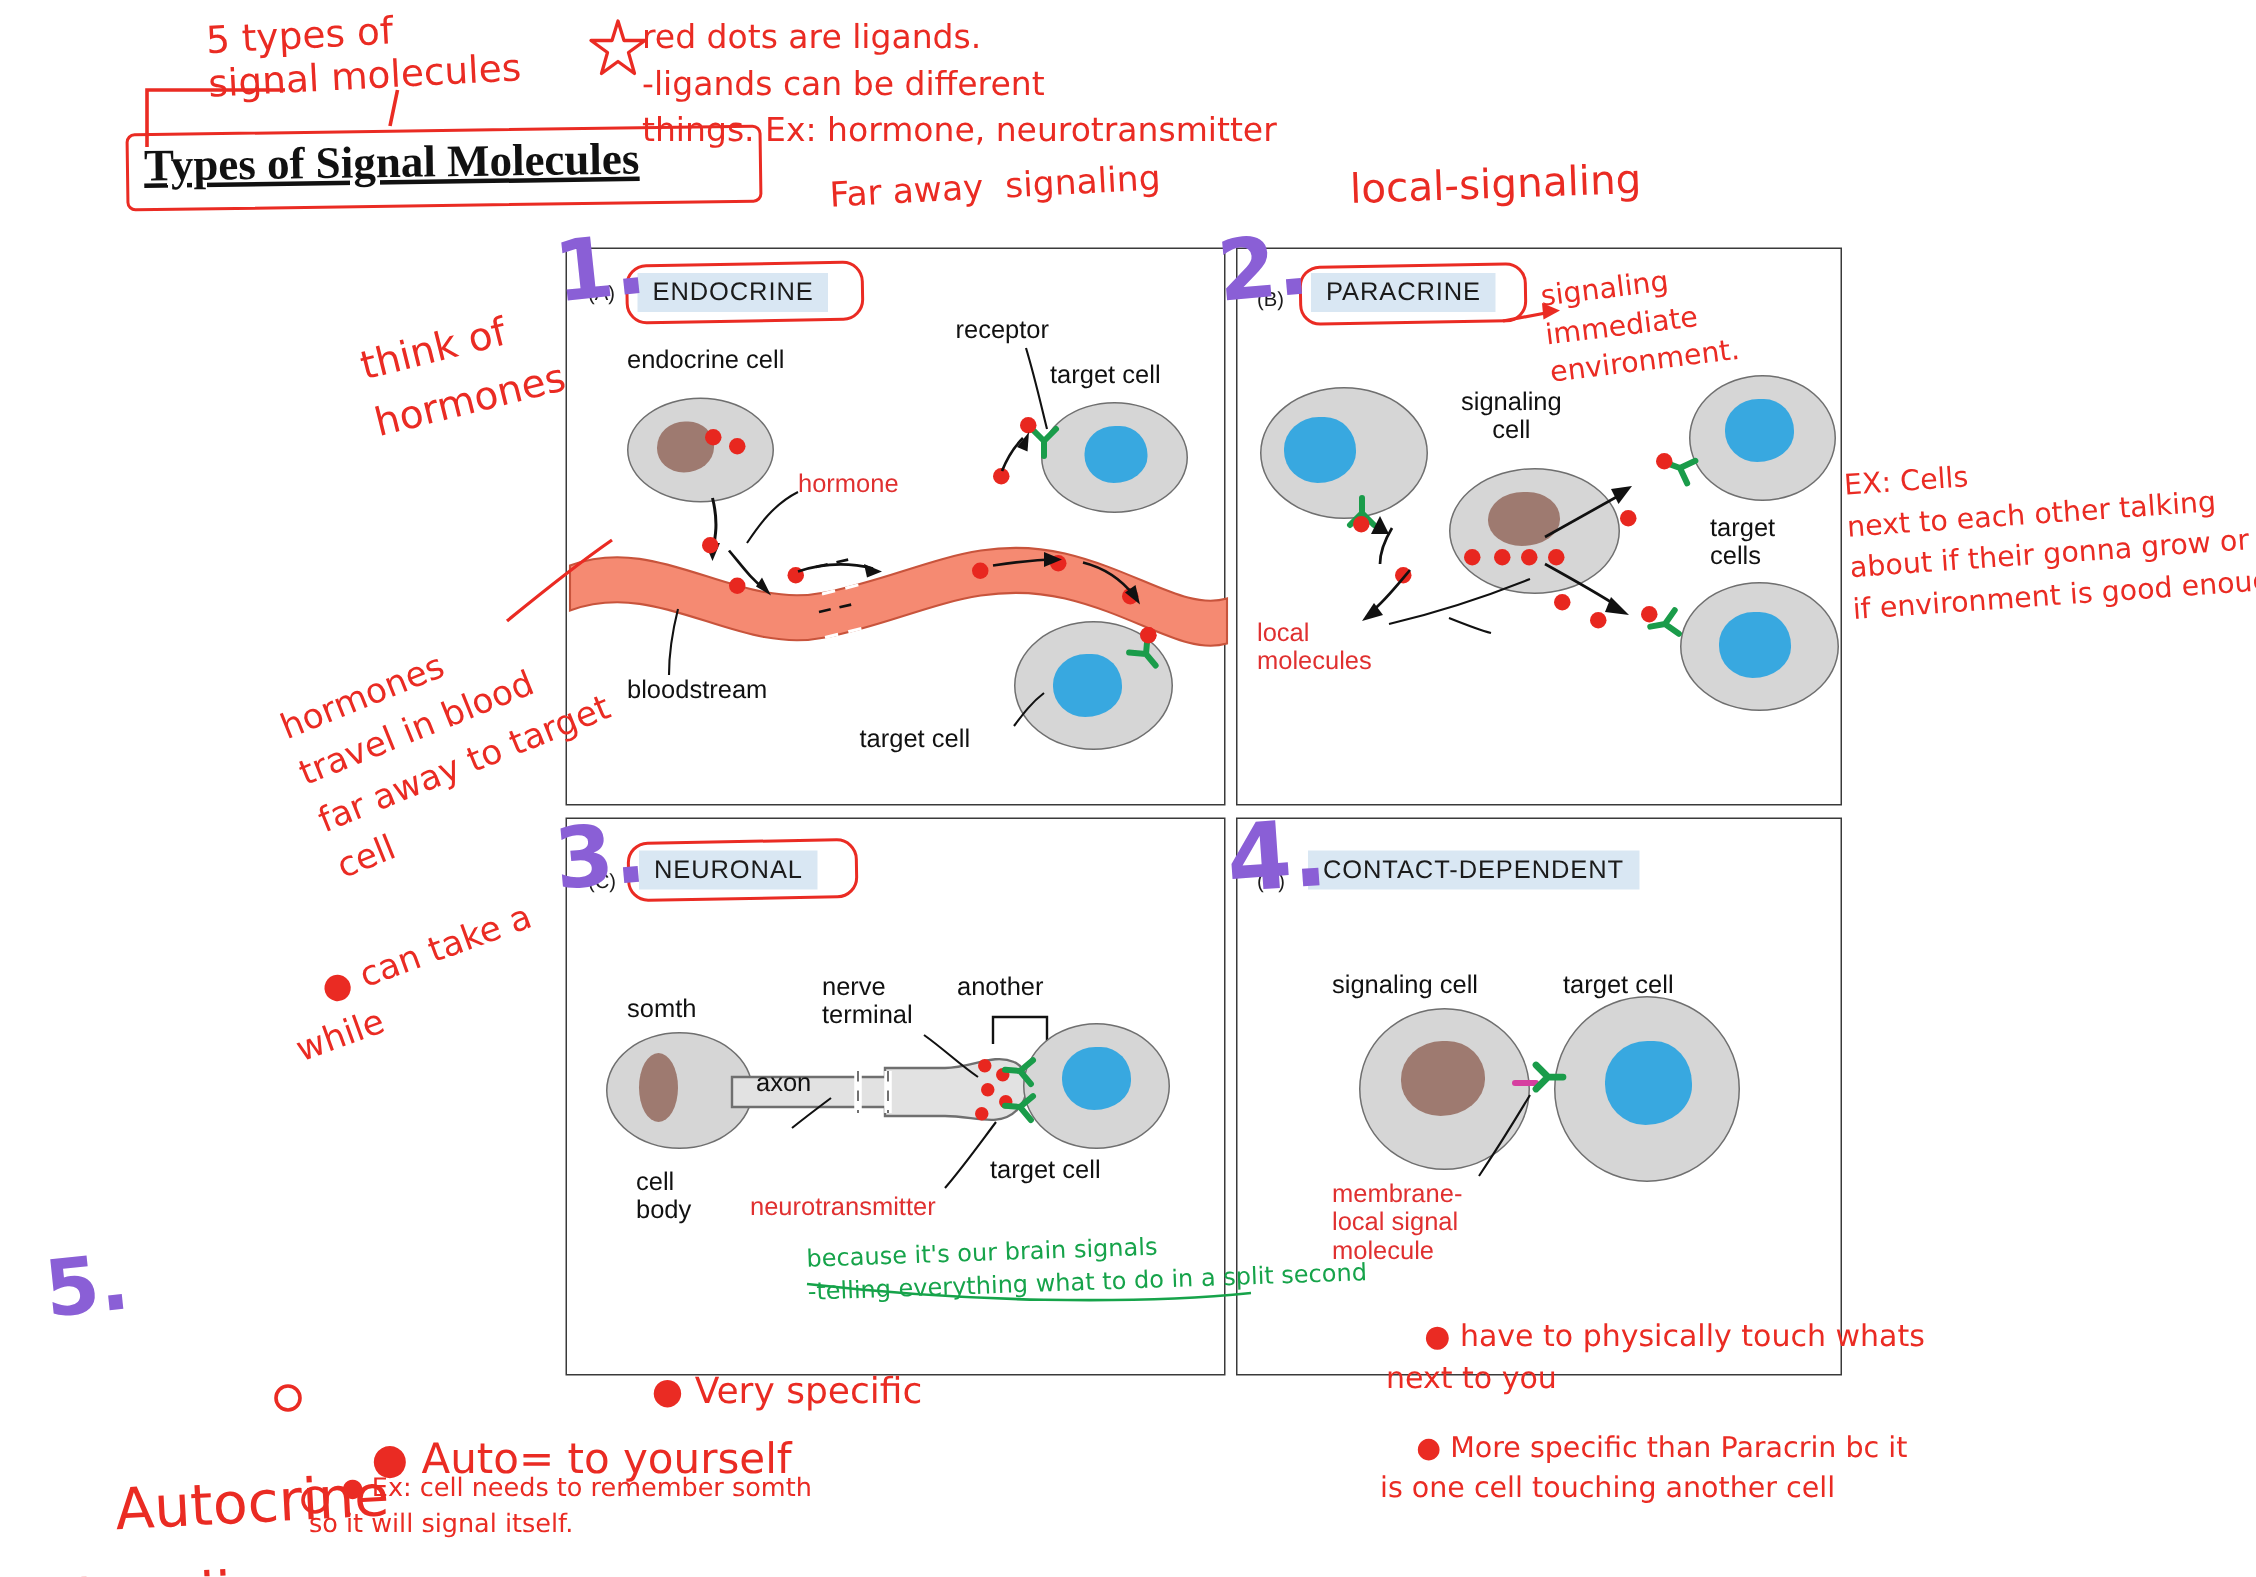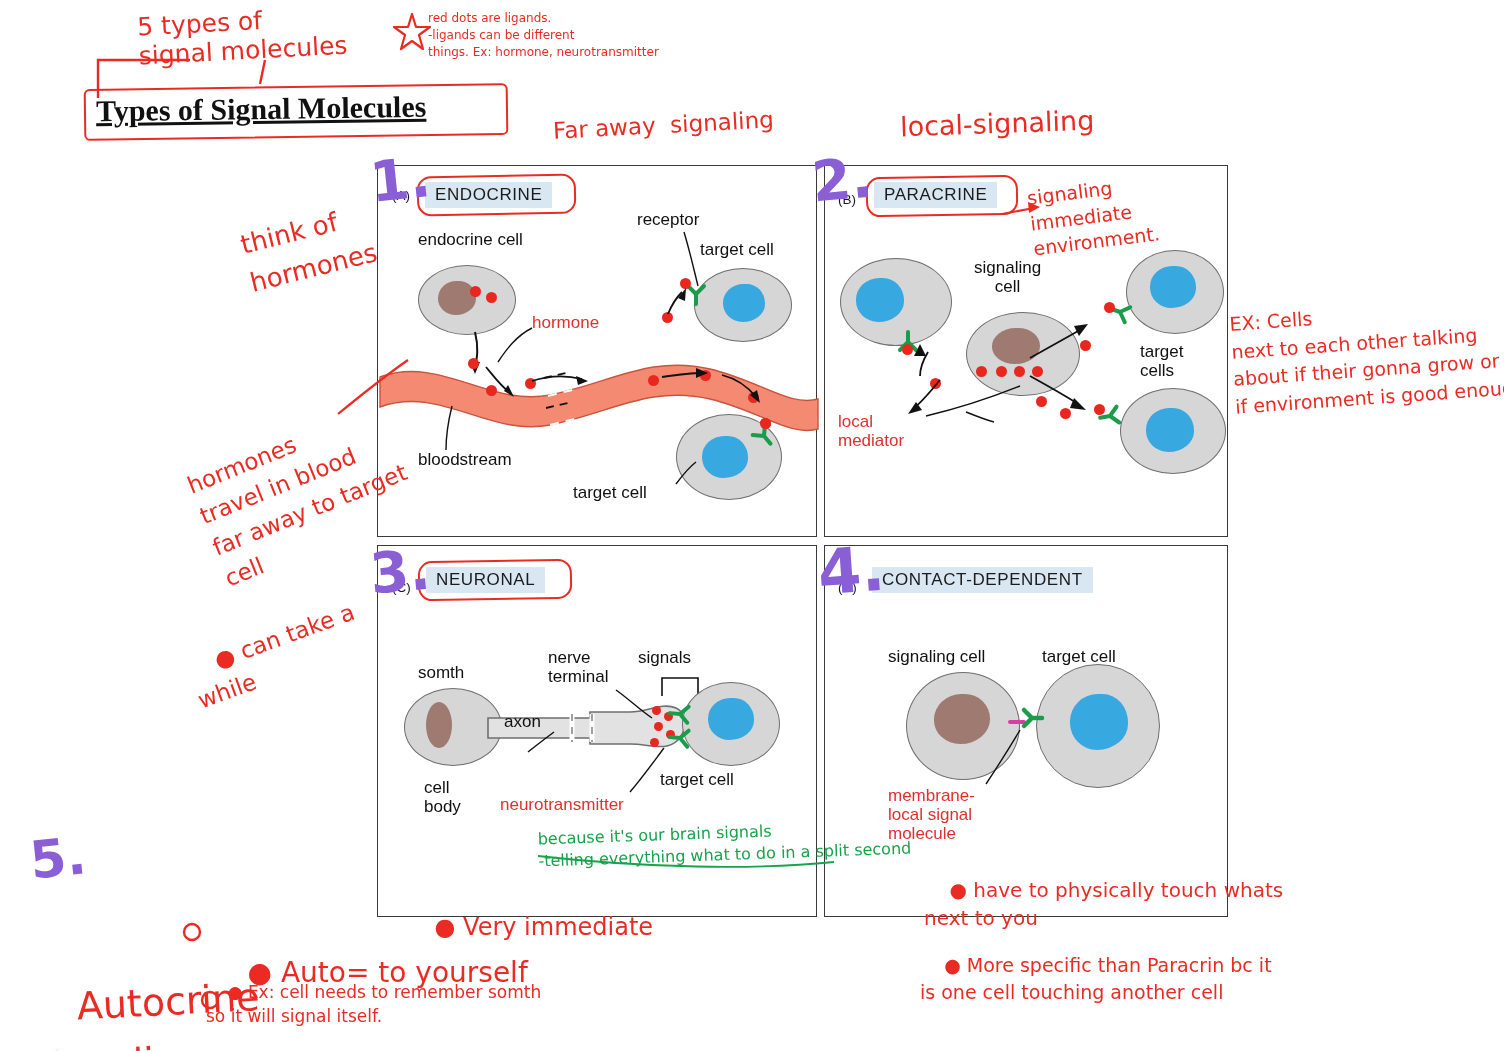--- a/index.html
+++ b/index.html
@@ -107,21 +107,21 @@
 signal molecules</div>
 
   <svg class="abs" style="left:90px; top:50px;" width="120" height="55">
     <path d="M8,48 L8,10 L100,10" stroke="#ea2b23" stroke-width="2.4" fill="none"></path>
     <path d="M170,34 L175,10" stroke="#ea2b23" stroke-width="2.4" fill="none"></path>
   </svg>
 
   <svg class="abs" style="left:392px; top:12px;" width="40" height="40">
     <path d="M20,2 L24,15 L38,15 L27,23 L31,37 L20,29 L9,37 L13,23 L2,15 L16,15 Z" stroke="#ea2b23" stroke-width="2.2" fill="none" stroke-linejoin="round"></path>
   </svg>
-  <div class="abs hand hw-red" style="left:428px; top:10px; font-size:12px; line-height:1.42;">red dots are ligands.
+  <div class="abs hand hw-red" style="left:428px; top:10px; font-size:22px; line-height:1.42;">red dots are ligands.
 -ligands can be different
 things. Ex: hormone, neurotransmitter</div>
 
   <div class="abs hw-title-box" style="left:84px; top:86px; width:420px; height:48px; transform:rotate(-0.8deg);"></div>
   <div class="abs title-text" style="left:96px; top:92px; transform:rotate(-0.8deg);">Types of Signal Molecules</div>
 
   <div class="abs hand hw-red" style="left:553px; top:112px; font-size:23px; transform:rotate(-3deg);">Far away  signaling</div>
   <div class="abs hand hw-red" style="left:900px; top:108px; font-size:27px; transform:rotate(-2deg);">local-signaling</div>
 
   <div class="abs panel" style="left:377px; top:165px; width:440px; height:372px;"></div>
@@ -272,21 +272,21 @@
     <path d="M48,72 C42,82 40,90 40,96" stroke="#111" stroke-width="1.8" fill="none"></path>
     <path d="M40,64 L34,76 L46,76 Z" fill="#111"></path>
     <path d="M150,78 C168,68 186,58 200,50" stroke="#111" stroke-width="1.8" fill="none"></path>
     <path d="M208,44 L194,46 L199,56 Z" fill="#111"></path>
     <path d="M150,96 C168,106 186,116 198,124" stroke="#111" stroke-width="1.8" fill="none"></path>
     <path d="M206,130 L194,118 L190,128 Z" fill="#111"></path>
   </svg>
 
   <div class="abs dlabel red" style="left:838px; top:412px;">
     <span style="white-space:pre-line;">local
-mediator</span>
+molecules</span>
   </div>
   <svg class="abs" style="left:920px; top:382px;" width="120" height="46">
     <path d="M6,34 C40,26 70,16 100,4" stroke="#111" stroke-width="1.4" fill="none"></path>
     <path d="M46,30 C56,34 66,38 74,40" stroke="#111" stroke-width="1.4" fill="none"></path>
   </svg>
 
   <div class="abs panel" style="left:377px; top:545px; width:440px; height:372px;"></div>
 
   <div class="abs panel-letter" style="left:392px; top:580px;">(C)</div>
   <div class="abs" style="left:426px; top:567px;">
@@ -315,21 +315,21 @@
   </svg>
 
   <div class="abs dlabel" style="left:548px; top:648px;">
     <span style="white-space:pre-line;">nerve
 terminal</span>
   </div>
   <svg class="abs" style="left:614px; top:688px;" width="50" height="40">
     <path d="M2,2 C16,12 26,22 38,30" stroke="#111" stroke-width="1.4" fill="none"></path>
   </svg>
 
-  <div class="abs dlabel" style="left:638px; top:648px;">signals</div>
+  <div class="abs dlabel" style="left:638px; top:648px;">another</div>
   <svg class="abs" style="left:660px; top:672px;" width="50" height="30">
     <path d="M2,24 L2,6 L38,6 L38,24" stroke="#111" stroke-width="1.6" fill="none"></path>
   </svg>
 
   <div class="abs dot-red" style="left:652px; top:706px; width:9px; height:9px;"></div>
   <div class="abs dot-red" style="left:664px; top:712px; width:9px; height:9px;"></div>
   <div class="abs dot-red" style="left:654px; top:722px; width:9px; height:9px;"></div>
   <div class="abs dot-red" style="left:666px; top:730px; width:9px; height:9px;"></div>
   <div class="abs dot-red" style="left:650px; top:738px; width:9px; height:9px;"></div>
 
@@ -415,21 +415,21 @@
 about if their gonna grow or not,
 if environment is good enough.</div>
 
   <div class="abs hand hw-green" style="left:538px; top:822px; font-size:16px; line-height:1.4; transform:rotate(-2deg);">because it's our brain signals
 -telling everything what to do in a split second</div>
   <svg class="abs" style="left:534px; top:852px;" width="310" height="24">
     <path d="M4,4 C110,16 220,18 300,10" stroke="#16a34a" stroke-width="1.8" fill="none"></path>
   </svg>
 
   <div class="abs hand hw-red" style="left:404px; top:886px; font-size:24px;">
-    <span>● </span><span>Very immediate</span>
+    <span>● </span><span>Very specific</span>
   </div>
 
   <div class="abs hand hw-red" style="left:920px; top:925px; font-size:19px; line-height:1.42;">
     <span>● </span><span style="white-space:pre-line;">More specific than  Paracrin bc it
 is one cell touching another cell</span>
   </div>
   <div class="abs hand hw-red" style="left:924px; top:848px; font-size:20px; line-height:1.4;">
     <span>● </span><span style="white-space:pre-line;">have to physically touch whats
 next to you</span>
   </div>

